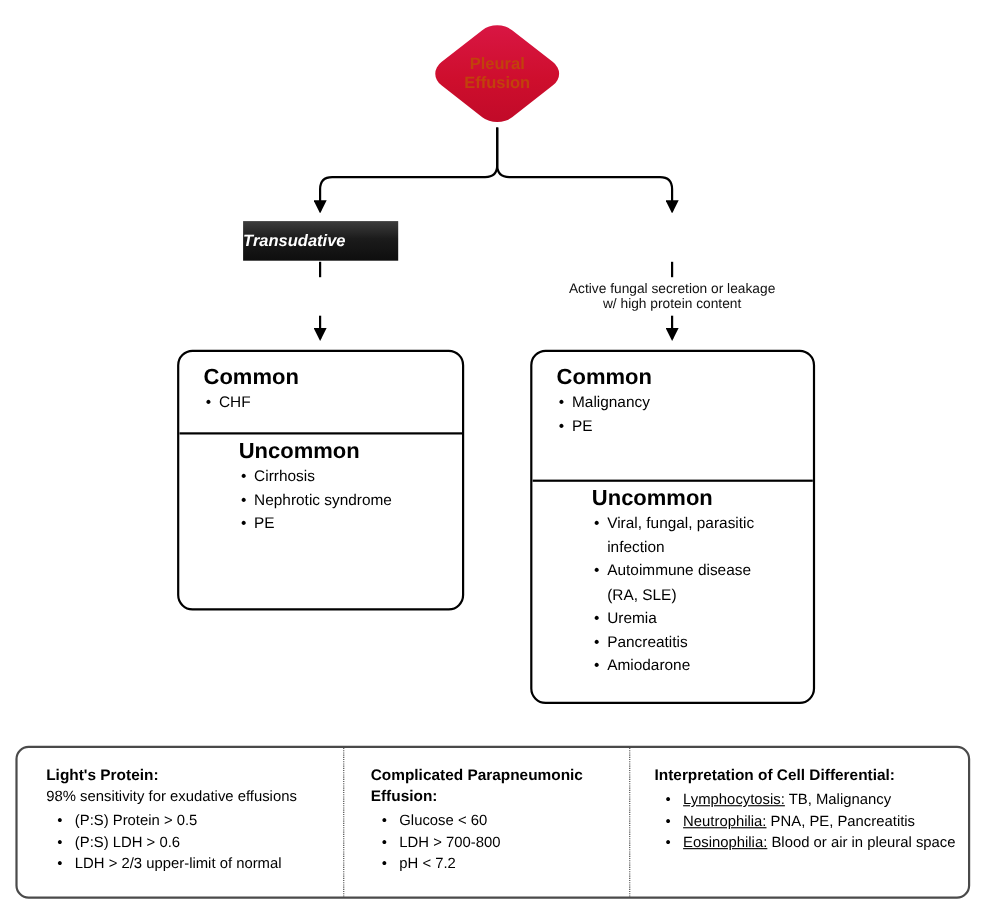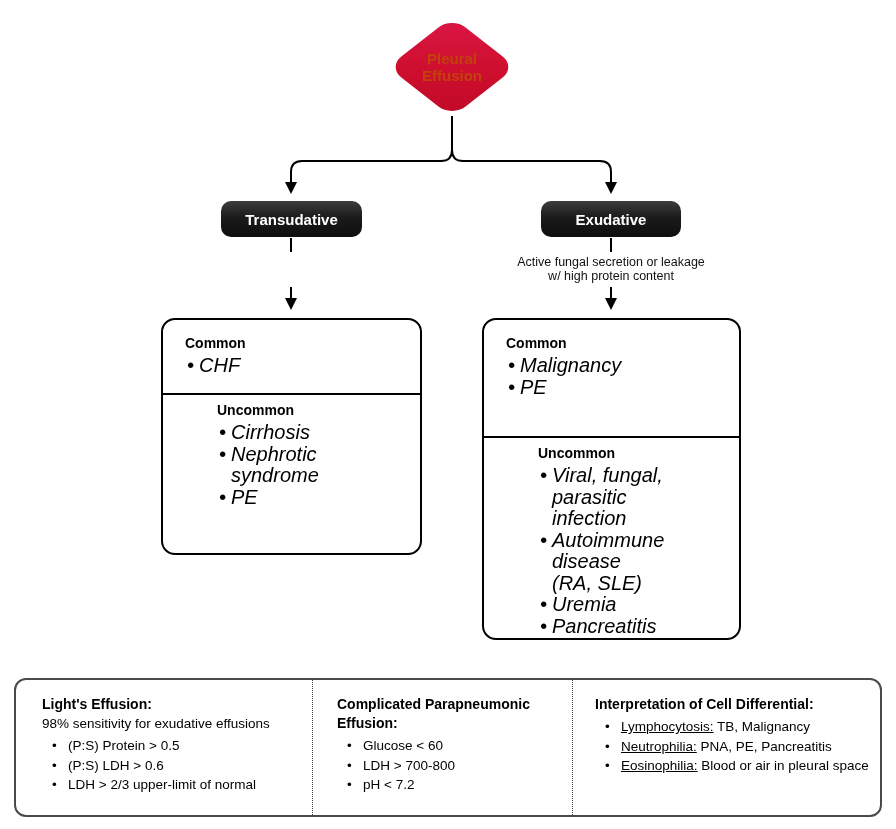--- a/index.html
+++ b/index.html
@@ -18,24 +18,24 @@
     border-radius:15px;
   }
   .diamond-label{
     position:absolute;inset:0;display:flex;align-items:center;justify-content:center;
     text-align:center;color:#c2410c;font-weight:bold;font-size:15px;line-height:17px;
   }
   .diamond-label span{display:block;width:76px;}
 
   
   .pill{
-    position:absolute;height:36px;border-radius:10px;
+    position:absolute;height:36px;border-radius:0;
     background:linear-gradient(180deg,#3d3d3d 0%,#1b1b1b 45%,#0e0e0e 100%);
     color:#ffffff;font-weight:bold;font-size:15px;
-    display:flex;align-items:center;justify-content:center;
+    display:flex;align-items:center;font-style:italic;
   }
   .pill-left{left:221px;top:201px;width:141px;}
   .pill-right{left:541px;top:201px;width:140px;}
 
   
   .caption{
     position:absolute;width:282px;text-align:center;font-size:12.5px;line-height:13.5px;color:#111;
   }
   .caption-left{left:150px;top:256px;}
   .caption-right{left:470px;top:256px;}
@@ -44,22 +44,22 @@
   .catbox{
     position:absolute;background:#fff;border:2px solid #000;border-radius:14px;
     box-sizing:border-box;overflow:hidden;
   }
   .box-left{left:161px;top:318px;width:261px;height:237px;}
   .box-right{left:482px;top:318px;width:259px;height:322px;}
   .sec{box-sizing:border-box;padding:13px 14px 0 22px;}
   .box-left .sec1{height:75px;border-bottom:2px solid #000;}
   .box-right .sec1{height:118px;border-bottom:2px solid #000;}
   .sec2{padding-top:5px;margin-left:32px;}
-  .sec-title{font-weight:bold;font-size:14px;line-height:21px;}
-  .catbox ul{list-style:none;margin:1px 0 0 0;padding:0;font-size:20px;line-height:21.5px;font-style:italic;}
+  .sec-title{font-weight:bold;font-size:20px;line-height:21px;}
+  .catbox ul{list-style:none;margin:1px 0 0 0;padding:0;font-size:14px;line-height:21.5px;}
   .catbox li{position:relative;padding-left:14px;}
   .catbox li::before{content:"\2022";position:absolute;left:2px;}
   .prewrap li{white-space:pre-line;}
 
   
   .footer{
     position:absolute;left:14px;top:678px;width:868px;height:139px;box-sizing:border-box;
     border:2px solid #4a4a4a;border-radius:12px;background:#fff;display:flex;
     font-size:13.5px;line-height:18px;
   }
@@ -96,23 +96,20 @@
   <div class="diamond-wrap">
     <div class="diamond-shape"></div>
     <div class="diamond-label">
       <span>Pleural Effusion</span>
     </div>
   </div>
 
   <div class="pill pill-left">
     <span>Transudative</span>
   </div>
-  <div class="pill pill-right">
-    <span>Exudative</span>
-  </div>
 
   <div class="caption caption-right">
     <div>Active fungal secretion or leakage</div>
     <div>w/ high protein content</div>
   </div>
 
   <div class="catbox box-left">
     <div class="sec sec1">
       <div class="sec-title">Common</div>
       <ul>
@@ -146,21 +143,21 @@
 (RA, SLE)</li>
         <li>Uremia</li>
         <li>Pancreatitis</li>
         <li>Amiodarone</li>
       </ul>
     </div>
   </div>
 
   <div class="footer">
     <div class="fcol fcol1">
-      <div class="ftitle">Light's Effusion:</div>
+      <div class="ftitle">Light's Protein:</div>
       <div class="fsub">98% sensitivity for exudative effusions</div>
       <ul>
         <li>(P:S) Protein &gt; 0.5</li>
         <li>(P:S) LDH &gt; 0.6</li>
         <li>LDH &gt; 2/3 upper-limit of normal</li>
       </ul>
     </div>
     <div class="fcol fcol2">
       <div class="ftitle">Complicated Parapneumonic Effusion:</div>
       <ul>

